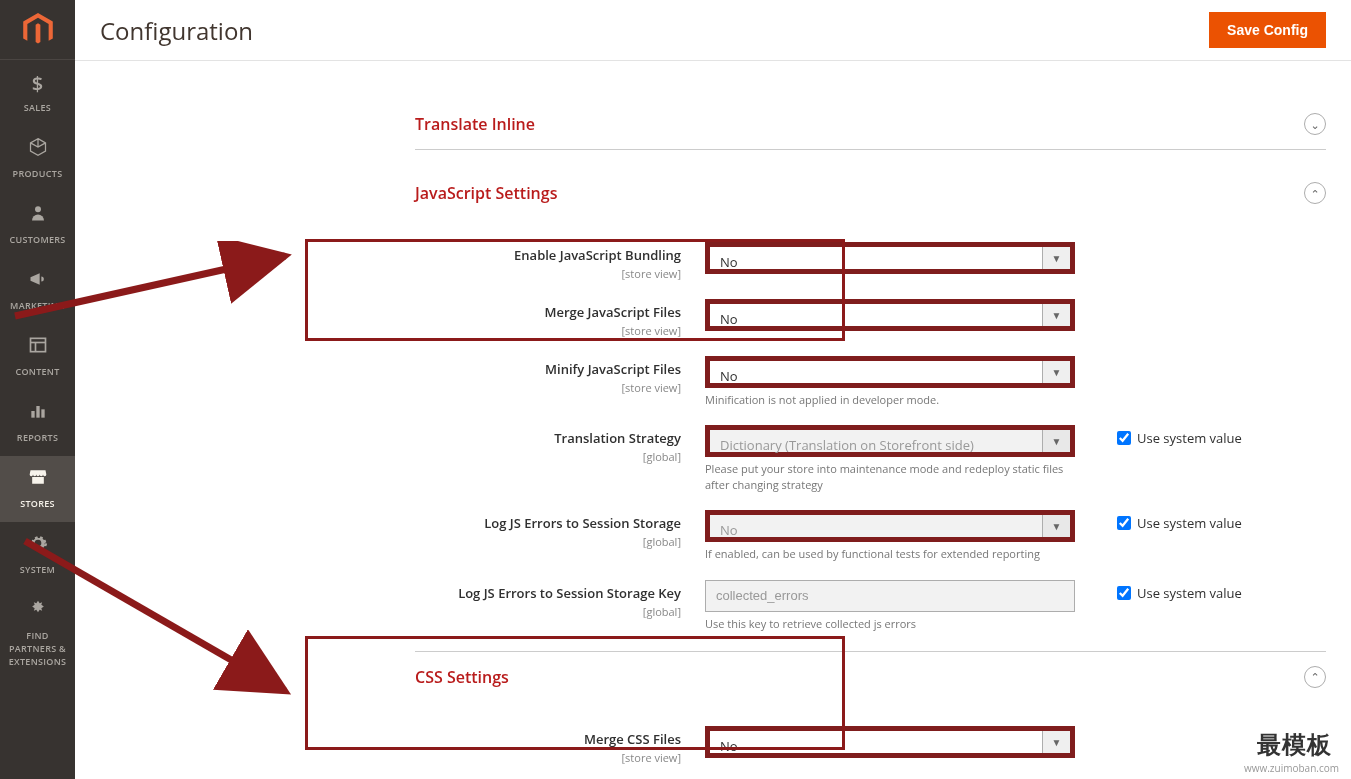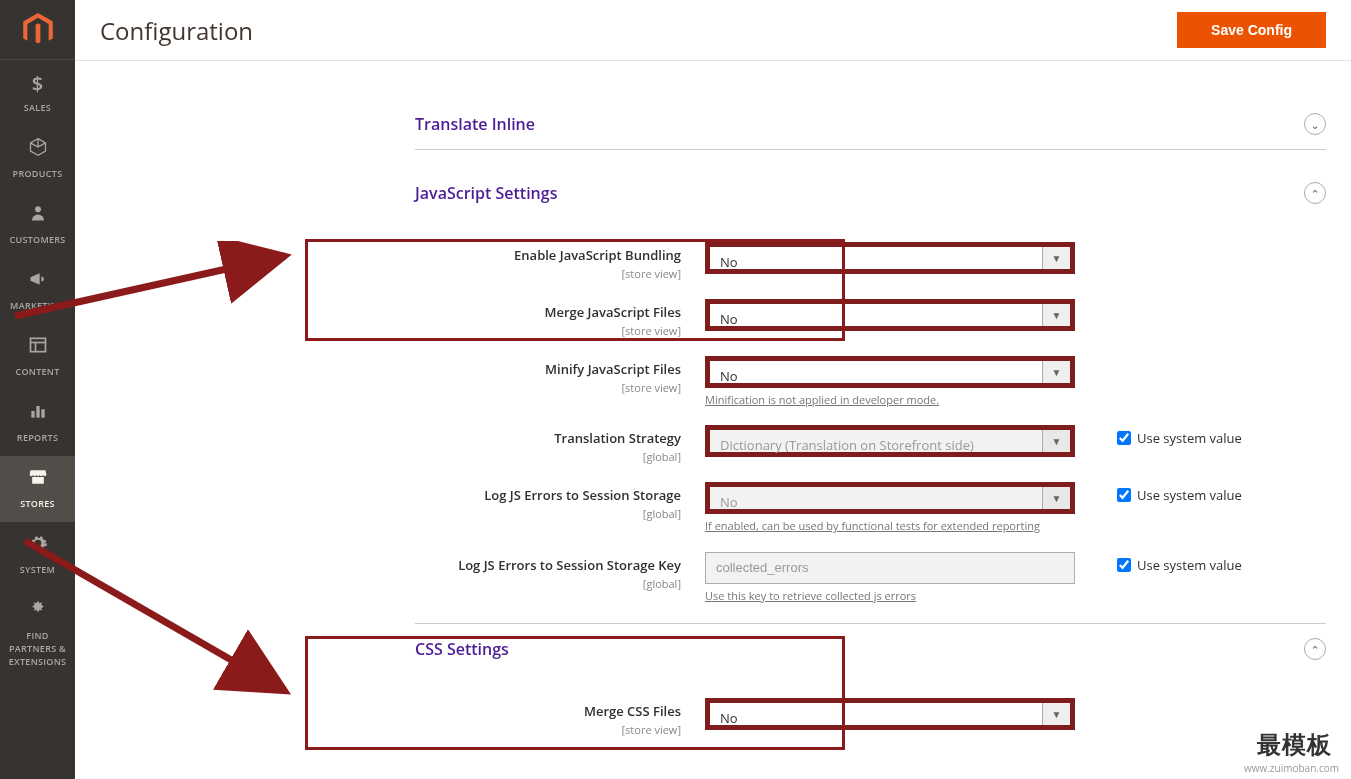--- a/index.html
+++ b/index.html
@@ -25,33 +25,33 @@
 }
 .sidebar .nav-item.active .icon { color: #f7f3eb; }
 
 .main { margin-left: 75px; }
 .header {
   display: flex; justify-content: space-between; align-items: center;
   padding: 12px 25px; border-bottom: 1px solid #e3e3e3; min-height: 58px;
 }
 .page-title { font-size: 24px; font-weight: 400; color: #41362f; }
 .save-btn {
-  background: #eb5202; color: #fff; border: none; padding: 10px 34px;
+  background: #eb5202; color: #fff; border: none; padding: 10px 18px;
   font-size: 14px; cursor: pointer; font-weight: 600;
 }
 
 .content { padding: 30px 25px 60px 340px; position: relative; min-height: 720px; }
 
 .section-header {
   display: flex; justify-content: space-between; align-items: center;
   padding: 14px 0; border-bottom: 1px solid #ccc; cursor: pointer;
   margin: 8px 0 18px;
 }
 .section-header.no-border { border-bottom: none; }
-.section-title { font-size: 16px; font-weight: 600; color: #4c1d95; }
+.section-title { font-size: 16px; font-weight: 600; color: #b91c1c; }
 .chevron {
   width: 22px; height: 22px; border: 1px solid #adadad; border-radius: 50%;
   display: flex; align-items: center; justify-content: center; font-size: 11px; color:#666;
 }
 
 .field-row {
   display: flex; align-items: flex-start; padding: 6px 0; margin-bottom: 6px;
 }
 .label-col {
   width: 290px; text-align: right; padding-right: 24px; padding-top: 4px;
@@ -71,21 +71,21 @@
 .select-arrow {
   width: 28px; border-left: 1px solid #adadad; background: #efefef;
   display:flex; align-items:center; justify-content:center; font-size:10px; color:#666;
 }
 .select.disabled .select-arrow { background: #e8e8e8; }
 
 .text-input {
   width: 100%; border: 1px solid #adadad; padding: 6px 10px; height: 32px;
   background: #f2f2f2; color: #999; font-size: 13px;
 }
-.help-note { font-size: 11px; color: #777; margin-top: 4px; line-height: 1.4; text-decoration: underline; }
+.help-note { font-size: 11px; color: #777; margin-top: 4px; line-height: 1.4; }
 
 .checkbox-lbl { font-size: 13px; color: #303030; }
 input[type=checkbox]{ width:14px; height:14px; }
 
 .highlight-box {
   position: absolute; border: 3px solid #8b1a1a; pointer-events: none;
 }
 .arrow-svg { position: absolute; pointer-events: none; }
 
 .watermark {
@@ -240,20 +240,21 @@
     <div class="field-row">
       <div class="label-col">
         <span class="field-label">Translation Strategy</span>
         <span class="field-scope">[global]</span>
       </div>
       <div class="control-col">
         <div class="select disabled">
           <span class="select-val">Dictionary (Translation on Storefront side)</span>
           <span class="select-arrow">▼</span>
         </div>
+        <div class="help-note">Please put your store into maintenance mode and redeploy static files after changing strategy</div>
       </div>
       <div class="extra-col">
         <input type="checkbox" checked="" style="">
         <span class="checkbox-lbl">Use system value</span>
       </div>
     </div>
 
     <div class="field-row">
       <div class="label-col">
         <span class="field-label">Log JS Errors to Session Storage</span>

